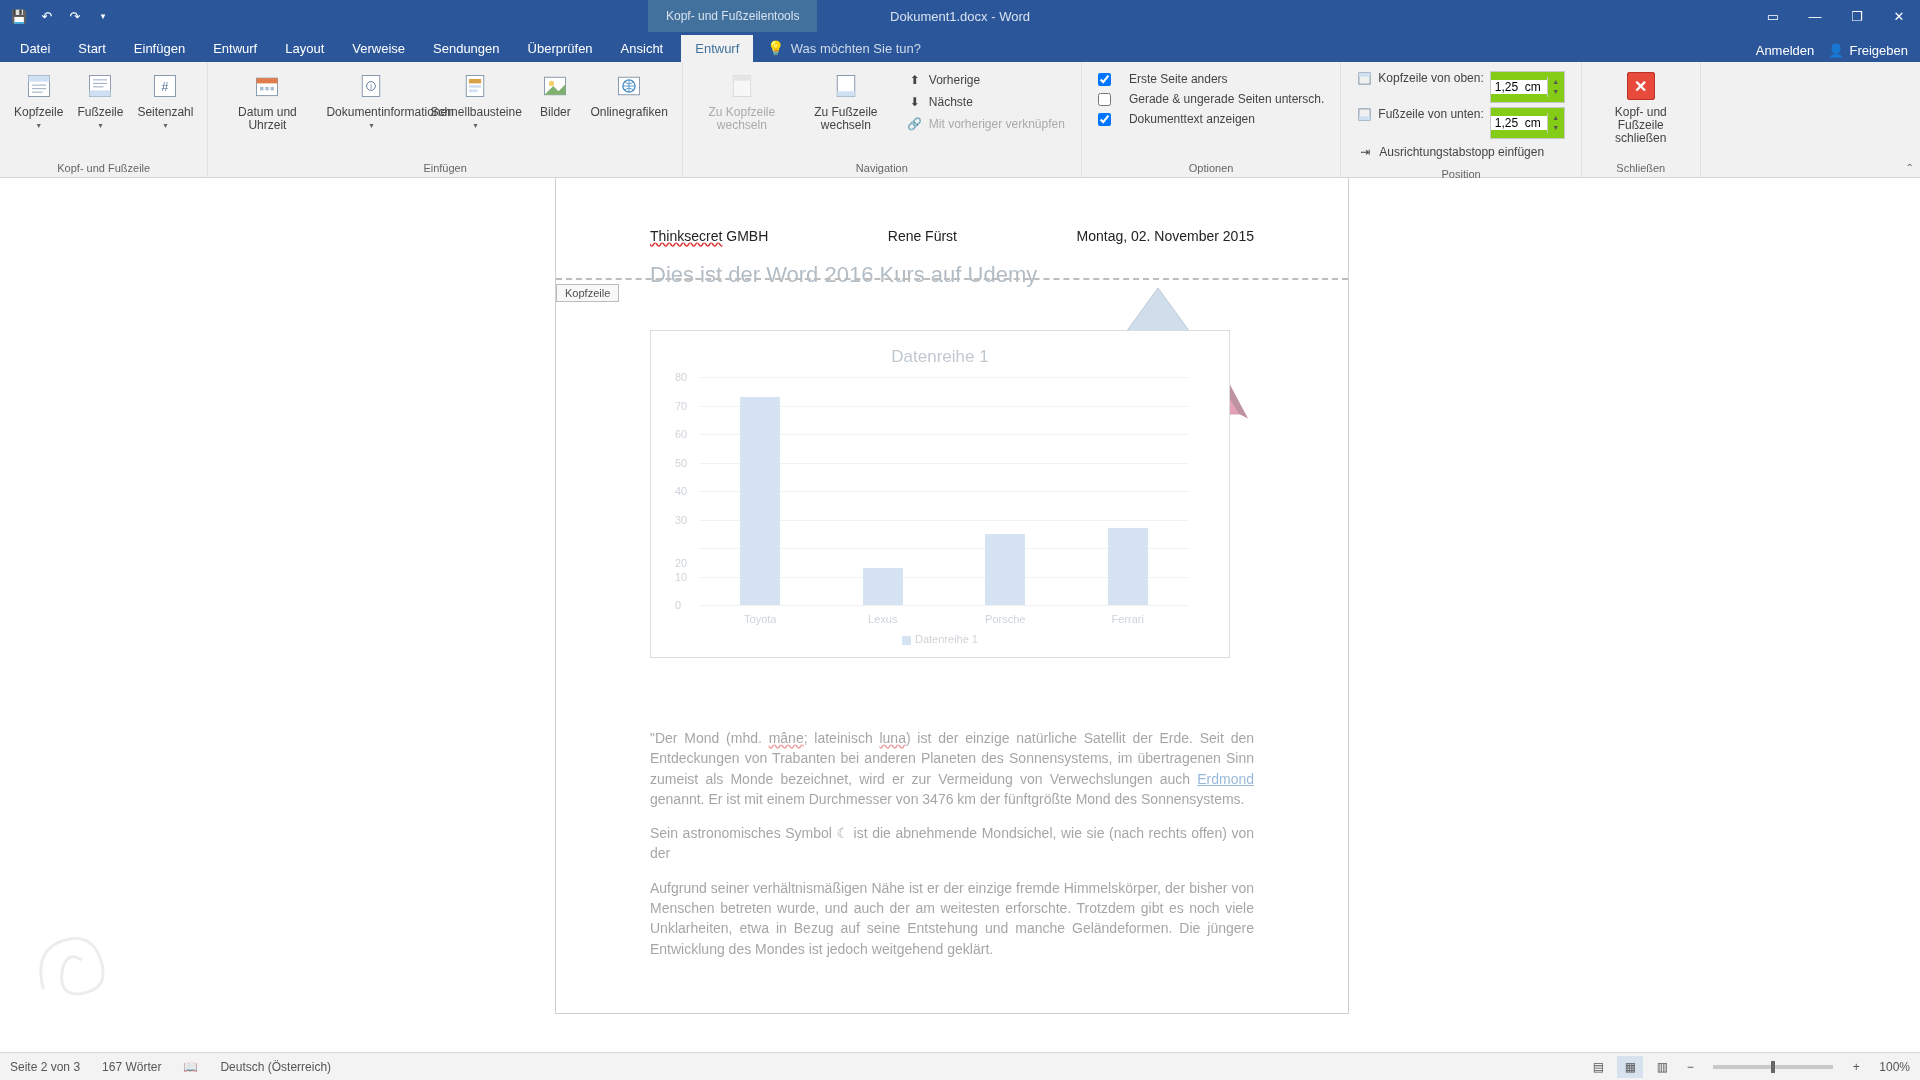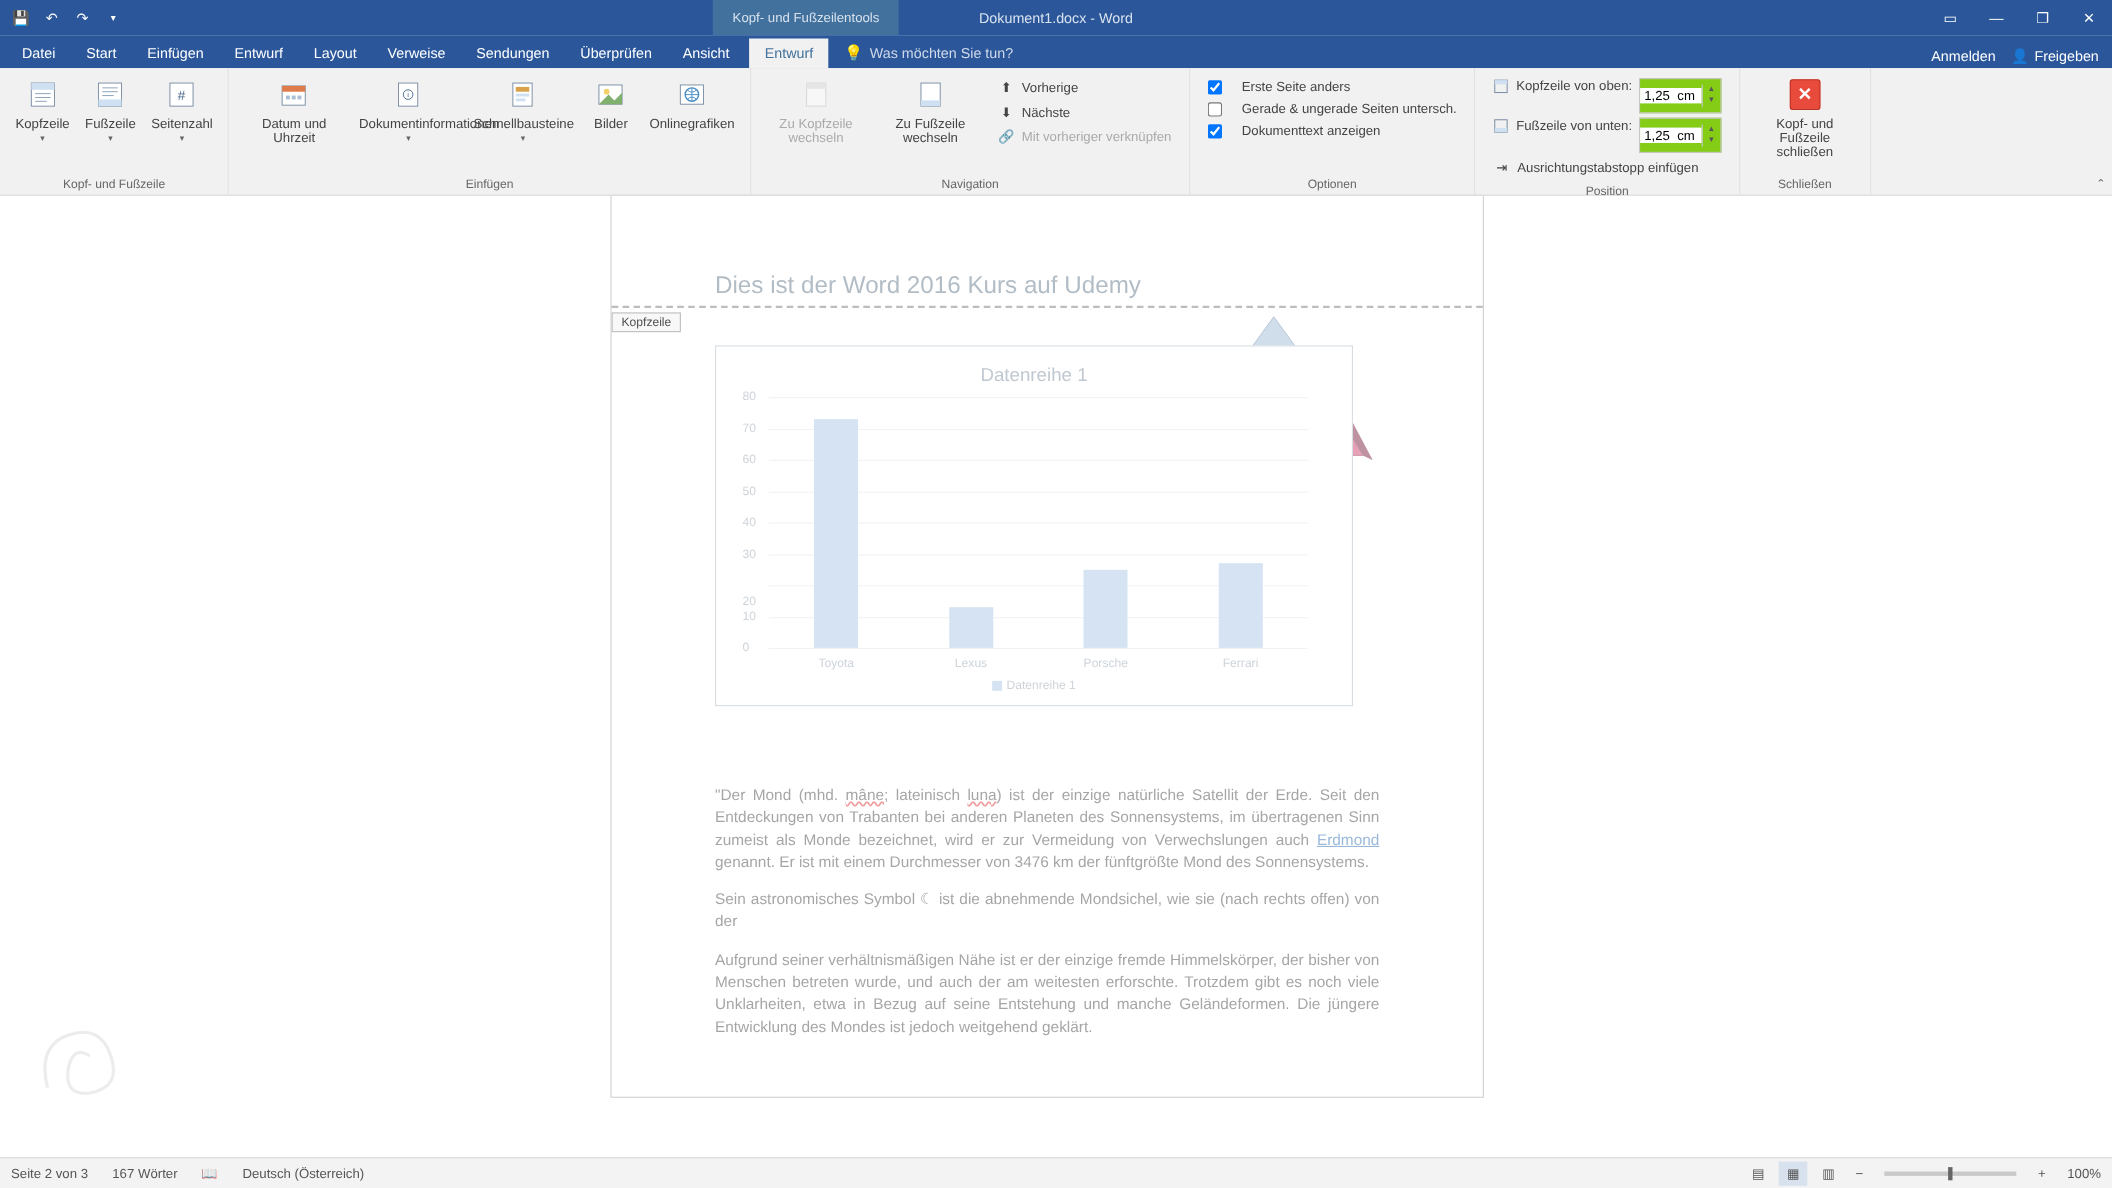--- a/index.html
+++ b/index.html
@@ -349,20 +349,25 @@
   </div>
 
   <div class="collapse-caret">⌃</div>
 </div>
 
 <div class="workspace">
   <div class="hf-boundary"></div>
   <div class="hf-tag">Kopfzeile</div>
 
   <div class="page">
+    <div class="header-row">
+      <span class="left"><span class="redline">Thinksecret</span><span> GMBH</span></span>
+      <span>Rene Fürst</span>
+      <span>Montag, 02. November 2015</span>
+    </div>
 
     <div class="dimmed">
       <div class="doc-heading">Dies ist der Word 2016 Kurs auf Udemy</div>
 
       <svg class="pyramid" viewBox="0 0 200 170">
         <polygon points="100,10 60,65 140,65" fill="#9fb9d4" stroke="#6a87a6"></polygon>
         <polygon points="60,65 140,65 160,100 40,100" fill="#dacdc7" stroke="#a89a90"></polygon>
         <polygon points="140,65 160,100 185,140 155,100" fill="#5d6369" stroke="#3d4347"></polygon>
         <polygon points="40,100 160,100 190,150 10,150" fill="#cc3d6a" stroke="#9a2a4e"></polygon>
         <polygon points="160,100 190,150 200,155 175,108" fill="#7a1e3e"></polygon>

